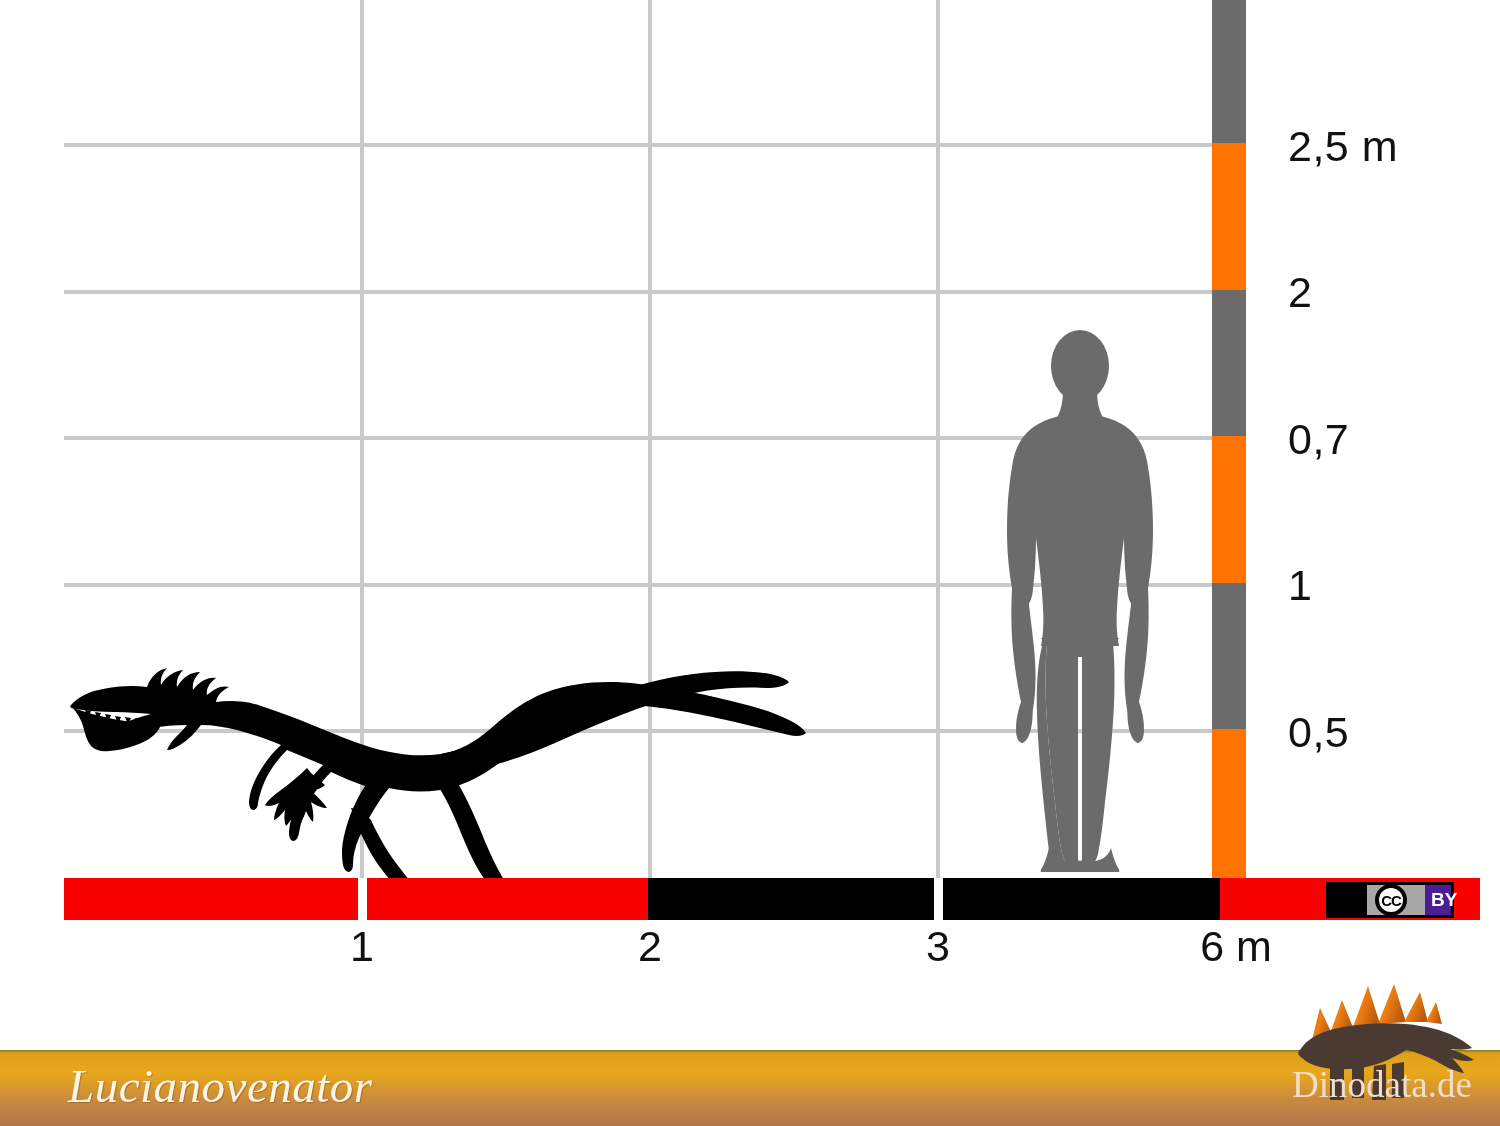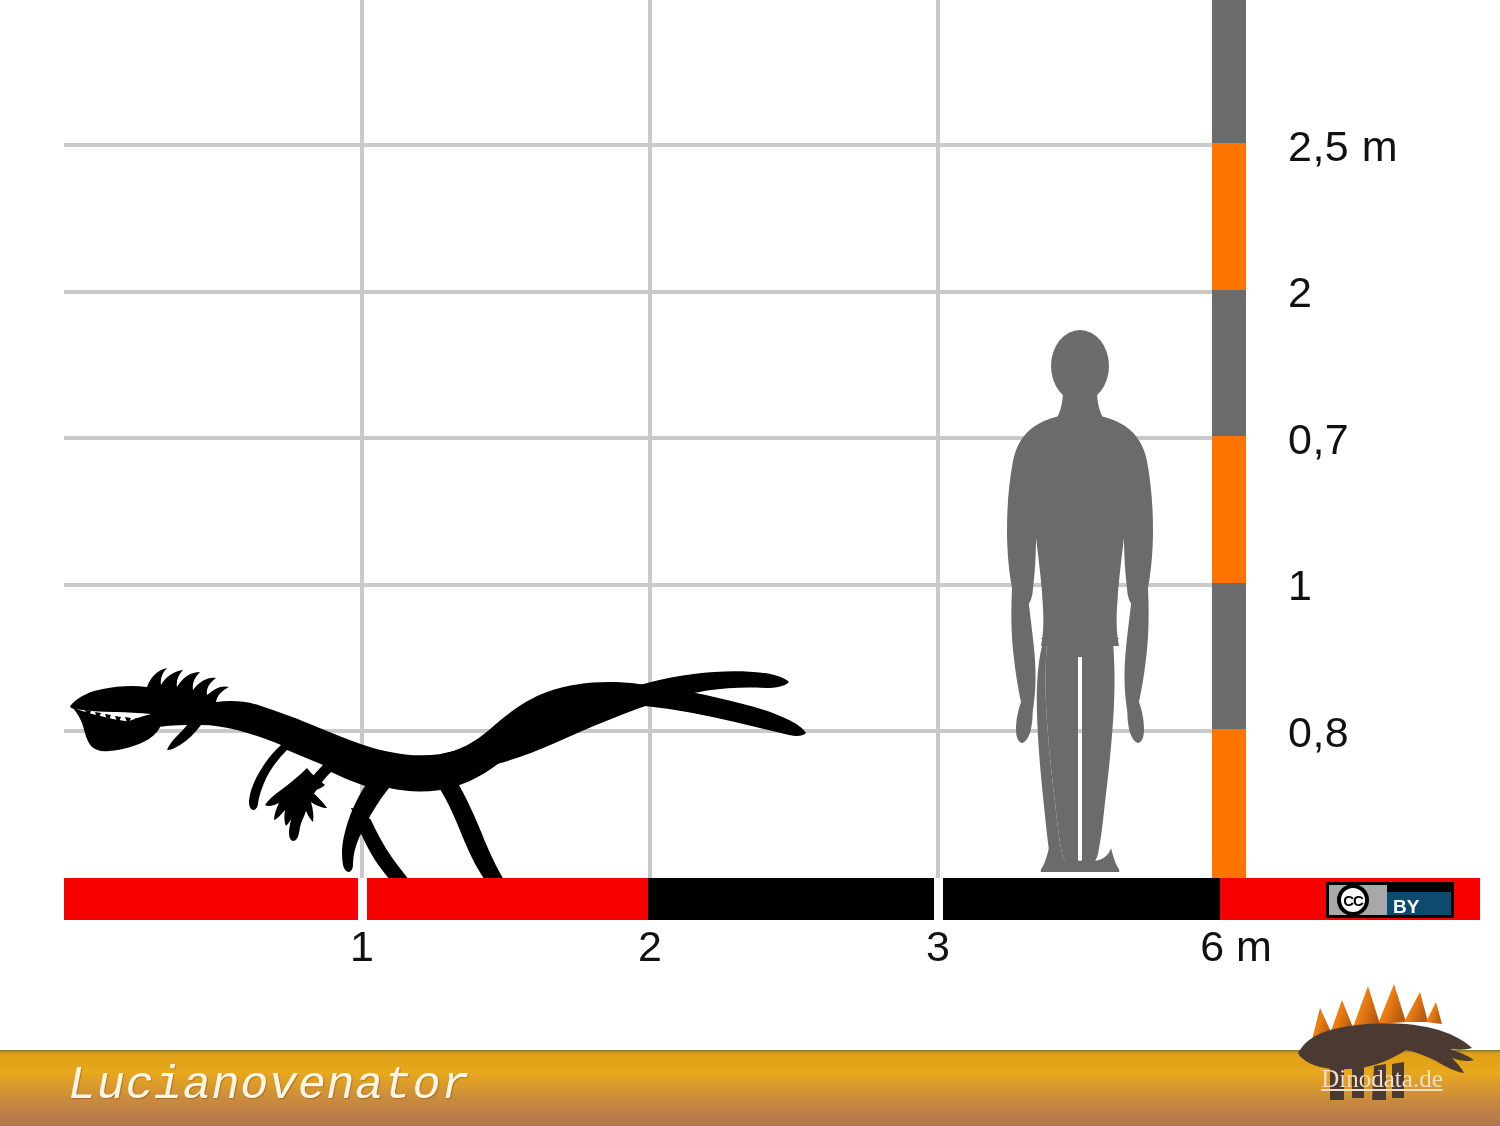--- a/index.html
+++ b/index.html
@@ -31,54 +31,54 @@
   
   .hlabel {
     position:absolute; top:925px;
     font-size:43px; color:#111; line-height:1;
     text-align:center; white-space:nowrap; transform:translateX(-50%);
   }
 
   
   #ccbadge {
     position:absolute; left:1326px; top:882px; width:128px; height:36px;
-    background:#000; border:3px solid #000; display:flex; align-items:stretch;
+    background:#000; border:3px solid #000; display:flex; align-items:stretch;padding-left:38px;
   }
   #cc-left { width:58px; background:#a8a8a8; position:relative; }
-  #cc-right { flex:1; background:#0c4a6e; position:relative;margin-top:7px; }
+  #cc-right { flex:1; background:#4c1d95; position:relative; }
   #cc-circle {
     position:absolute; left:8px; top:-1px; width:32px; height:32px;
     border-radius:50%; background:#fff; border:4px solid #000;
     display:flex; align-items:center; justify-content:center;
   }
   #cc-circle span { font-size:15px; font-weight:bold; color:#000; letter-spacing:-1px; line-height:1; }
   #cc-by { position:absolute; left:6px; top:5px; font-size:19px; font-weight:bold; color:#fff; letter-spacing:0px; line-height:1; }
 
   
   #footer {
     position:absolute; left:0; top:1050px; width:1500px; height:76px;
     background:linear-gradient(180deg,#7d7a2e 0%, #e0a016 4%, #e8a81c 30%, #c98a3e 66%, #b2764e 100%);
   }
   #footer-title {
     position:absolute; left:68px; top:1057px;
-    font-family:Liberation Mono, monospace;
+    font-family:Liberation Serif, serif;
     font-style:italic; font-size:47px; color:#fdf6e6;
     letter-spacing:0.5px; line-height:1.25; white-space:nowrap;
     text-shadow:1px 1px 1px rgba(120,70,20,.45);
     text-align:center;
   }
 
   
   #logo { position:absolute; left:1276px; top:978px; width:212px; height:148px; }
   #logo svg { position:absolute; left:0; top:0; }
   #logo-text {
     position:absolute; left:0px; top:88px; width:212px;
     font-family:"Liberation Serif", serif;
-    font-size:25px; color:#f2ddc8; text-align:center;
-    line-height:1; white-space:nowrap;text-decoration:underline;
+    font-size:37px; color:#f2ddc8; text-align:center;
+    line-height:1; white-space:nowrap;
   }
 
   
   #dino { position:absolute; left:55px; top:630px; width:760px; height:260px; }
   #human { position:absolute; left:985px; top:330px; width:190px; height:550px; }
 </style>
 </head>
 <body>
 
 <div id="stage">
@@ -297,21 +297,21 @@
     <div class="vseg" style="top:290px; height:146px; background:#6b6b6b;"></div>
     <div class="vseg" style="top:436px; height:147px; background:#ff7300;"></div>
     <div class="vseg" style="top:583px; height:146px; background:#6b6b6b;"></div>
     <div class="vseg" style="top:729px; height:149px; background:#ff7300;"></div>
   </div>
 
   <div class="vlabel" style="top:125px;">2,5 m</div>
   <div class="vlabel" style="top:271px;">2</div>
   <div class="vlabel" style="top:418px;">0,7</div>
   <div class="vlabel" style="top:564px;">1</div>
-  <div class="vlabel" style="top:711px;">0,8</div>
+  <div class="vlabel" style="top:711px;">0,5</div>
 
   <div id="ruler">
 
     <div class="rseg" style="left:0px;   width:584px; background:#f70000;"></div>
     <div class="rseg" style="left:584px; width:572px; background:#000000;"></div>
     <div class="rseg" style="left:1156px; width:260px; background:#f70000;"></div>
     <div class="rtick" style="left:294px;"></div>
     <div class="rtick" style="left:870px;"></div>
   </div>
 

